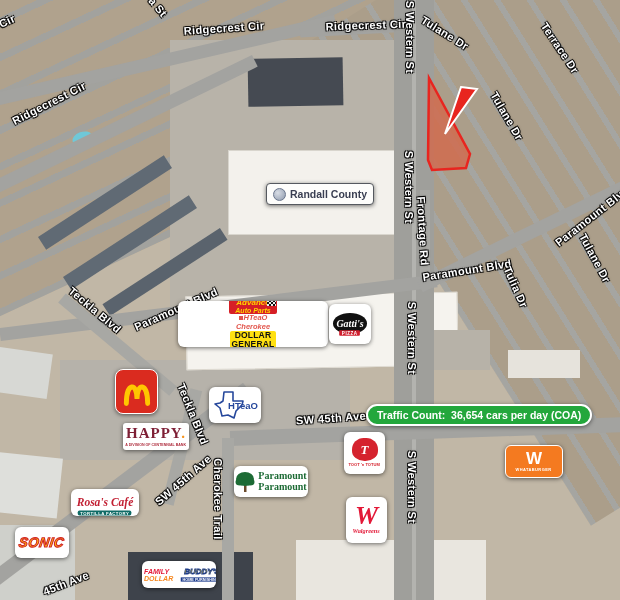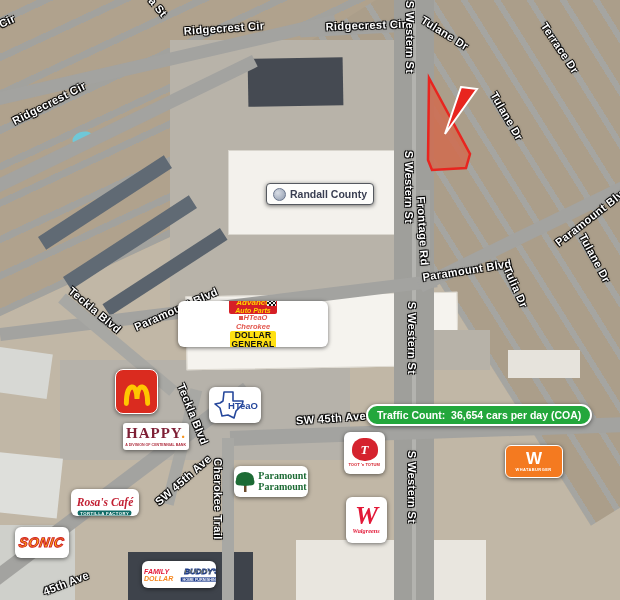--- a/index.html
+++ b/index.html
@@ -186,20 +186,26 @@
     <div class="drug col">
       <span><i class="sq"></i><span>HTeaO</span></span>
       <span>Cherokee</span>
     </div>
     <div class="dg col">
       <span>DOLLAR</span>
       <span>GENERAL</span>
     </div>
   </div>
 
+  <div class="poi col" style="left:329px;top:304px;width:42px;height:40px;">
+    <div class="gattis-oval">
+      <span>Gatti's</span>
+    </div>
+    <div class="gattis-pizza">PIZZA</div>
+  </div>
 
   <div class="poi mcd" style="left:115px;top:369px;width:43px;height:45px;">
     <svg width="34" height="32" viewBox="0 0 32 36">
       <path d="M4 31 C4 7 16 7 16 26 C16 7 28 7 28 31" fill="none" style="stroke:var(--arches_yellow);" stroke-width="5.5" stroke-linecap="round"></path>
     </svg>
   </div>
 
   <div class="poi col" style="left:123px;top:423px;width:66px;height:27px;border-radius:3px;">
     <span class="happy-word"><span>HAPPY</span><span class="happy-dot">.</span></span>
     <span class="happy-tag">A DIVISION OF CENTENNIAL BANK</span>

